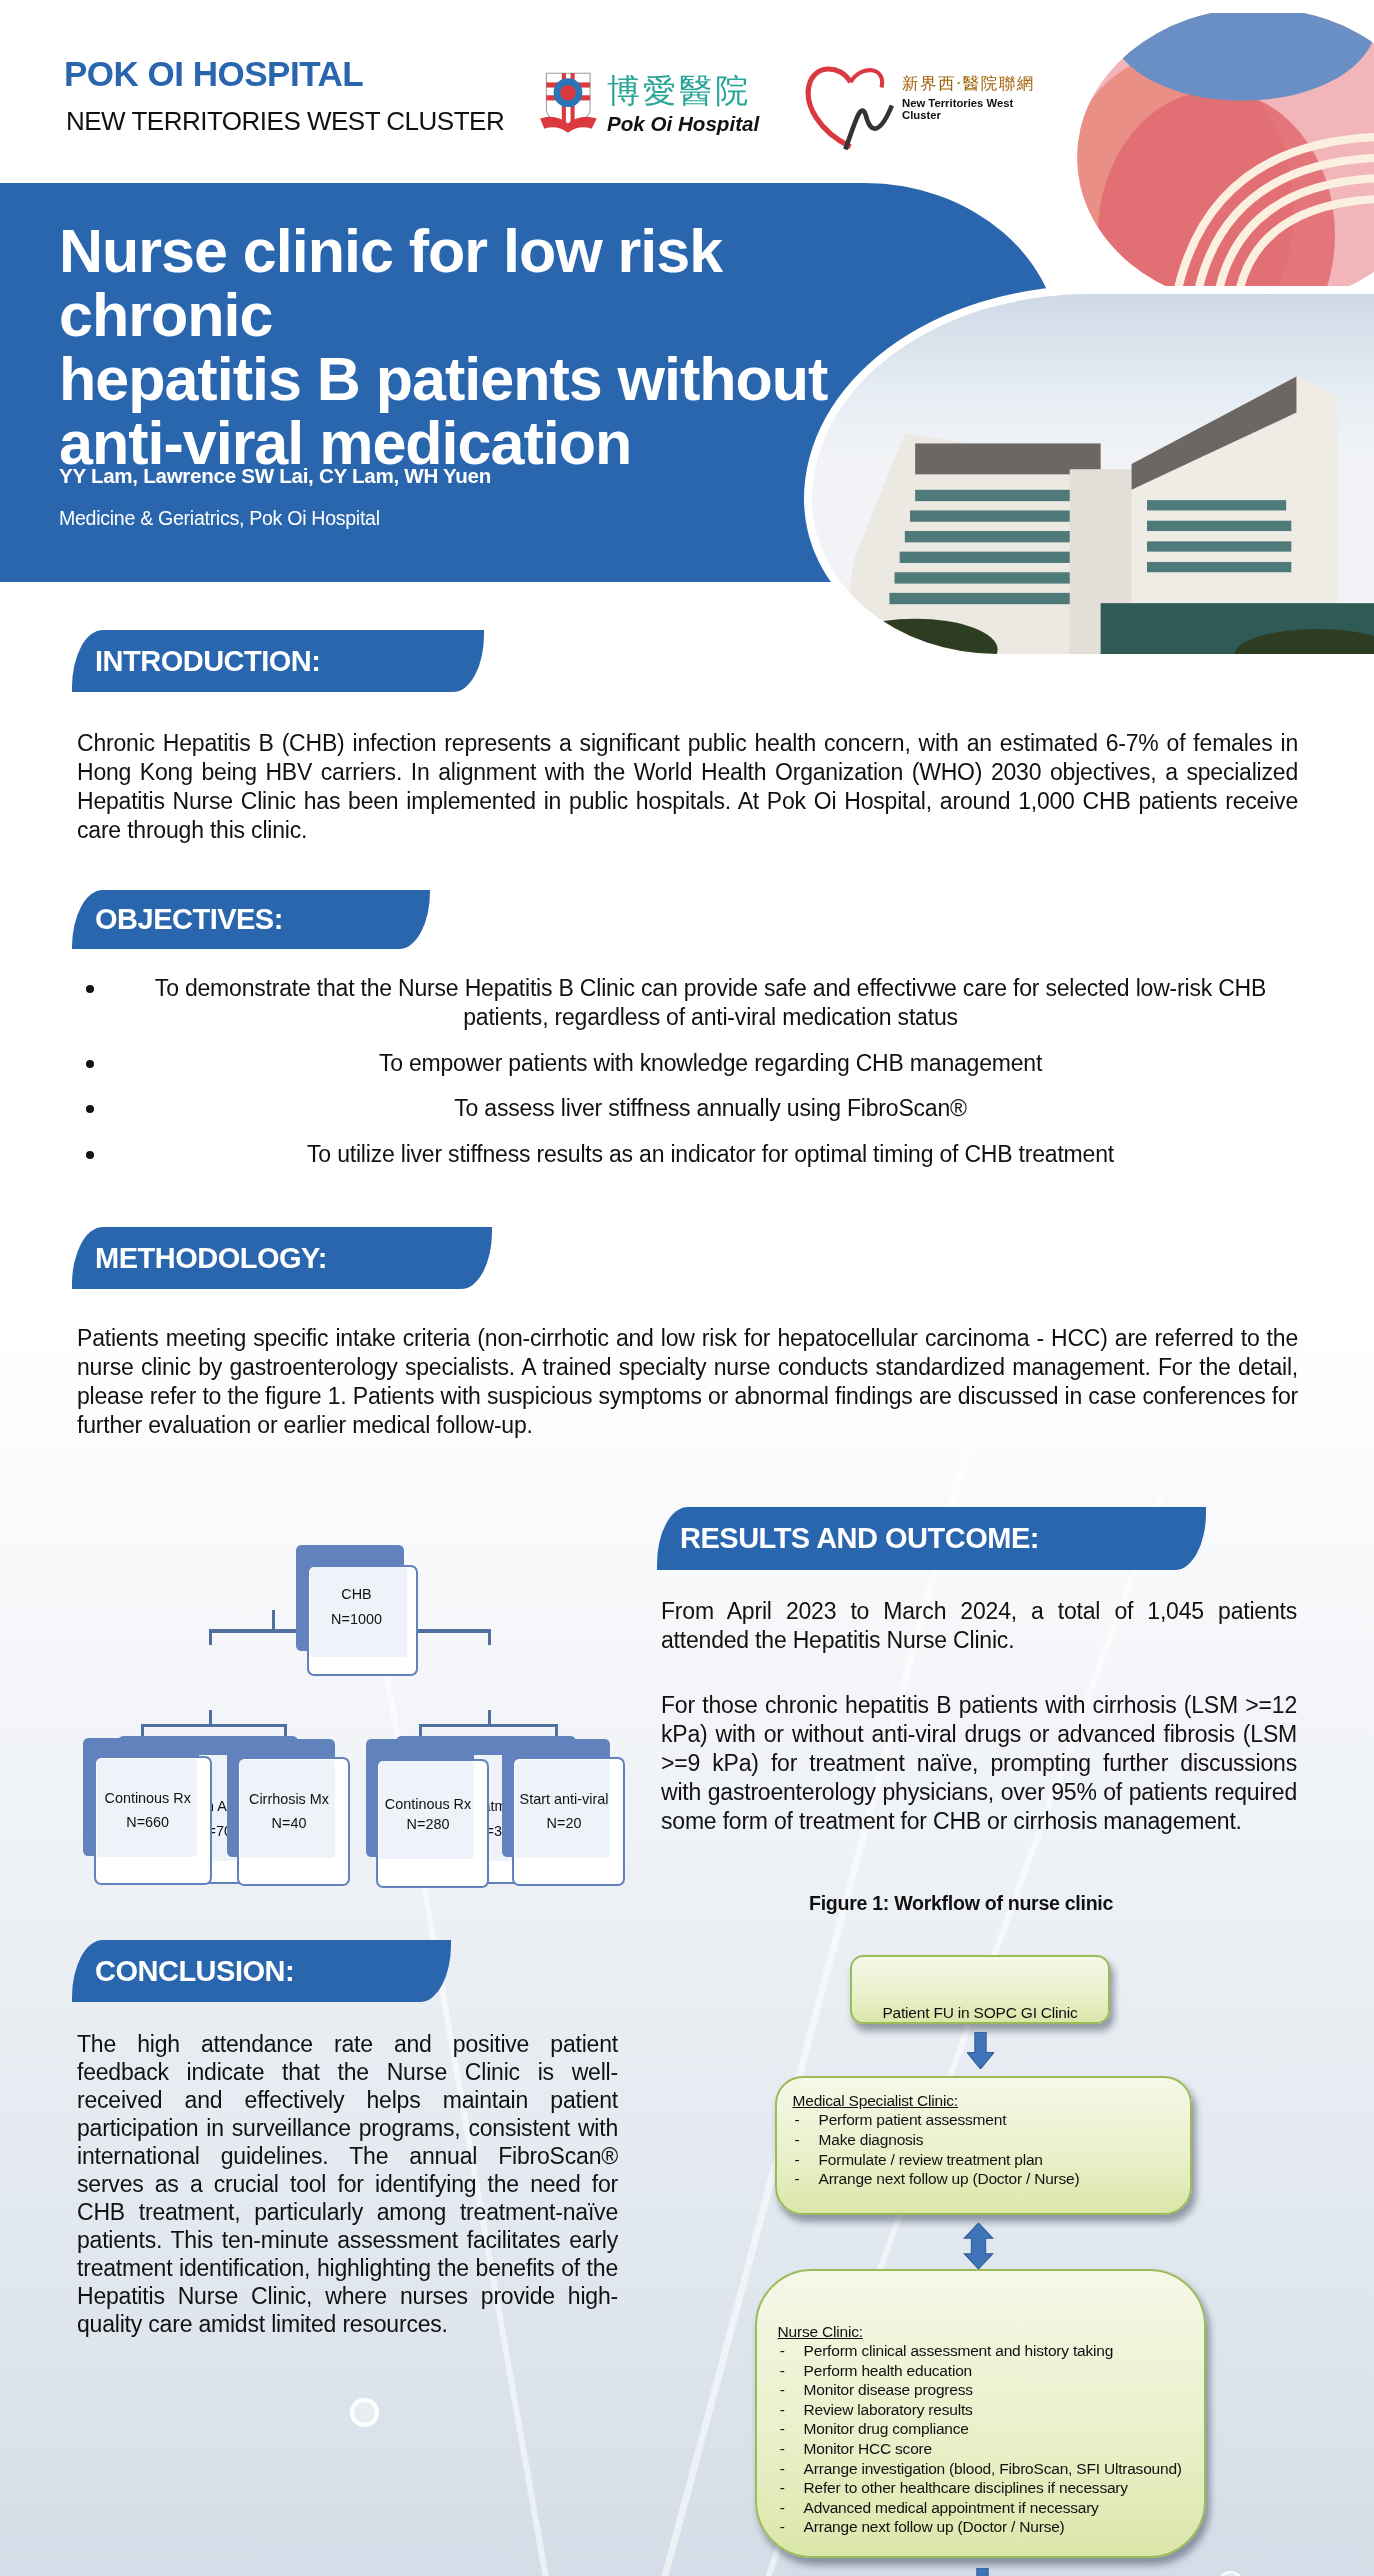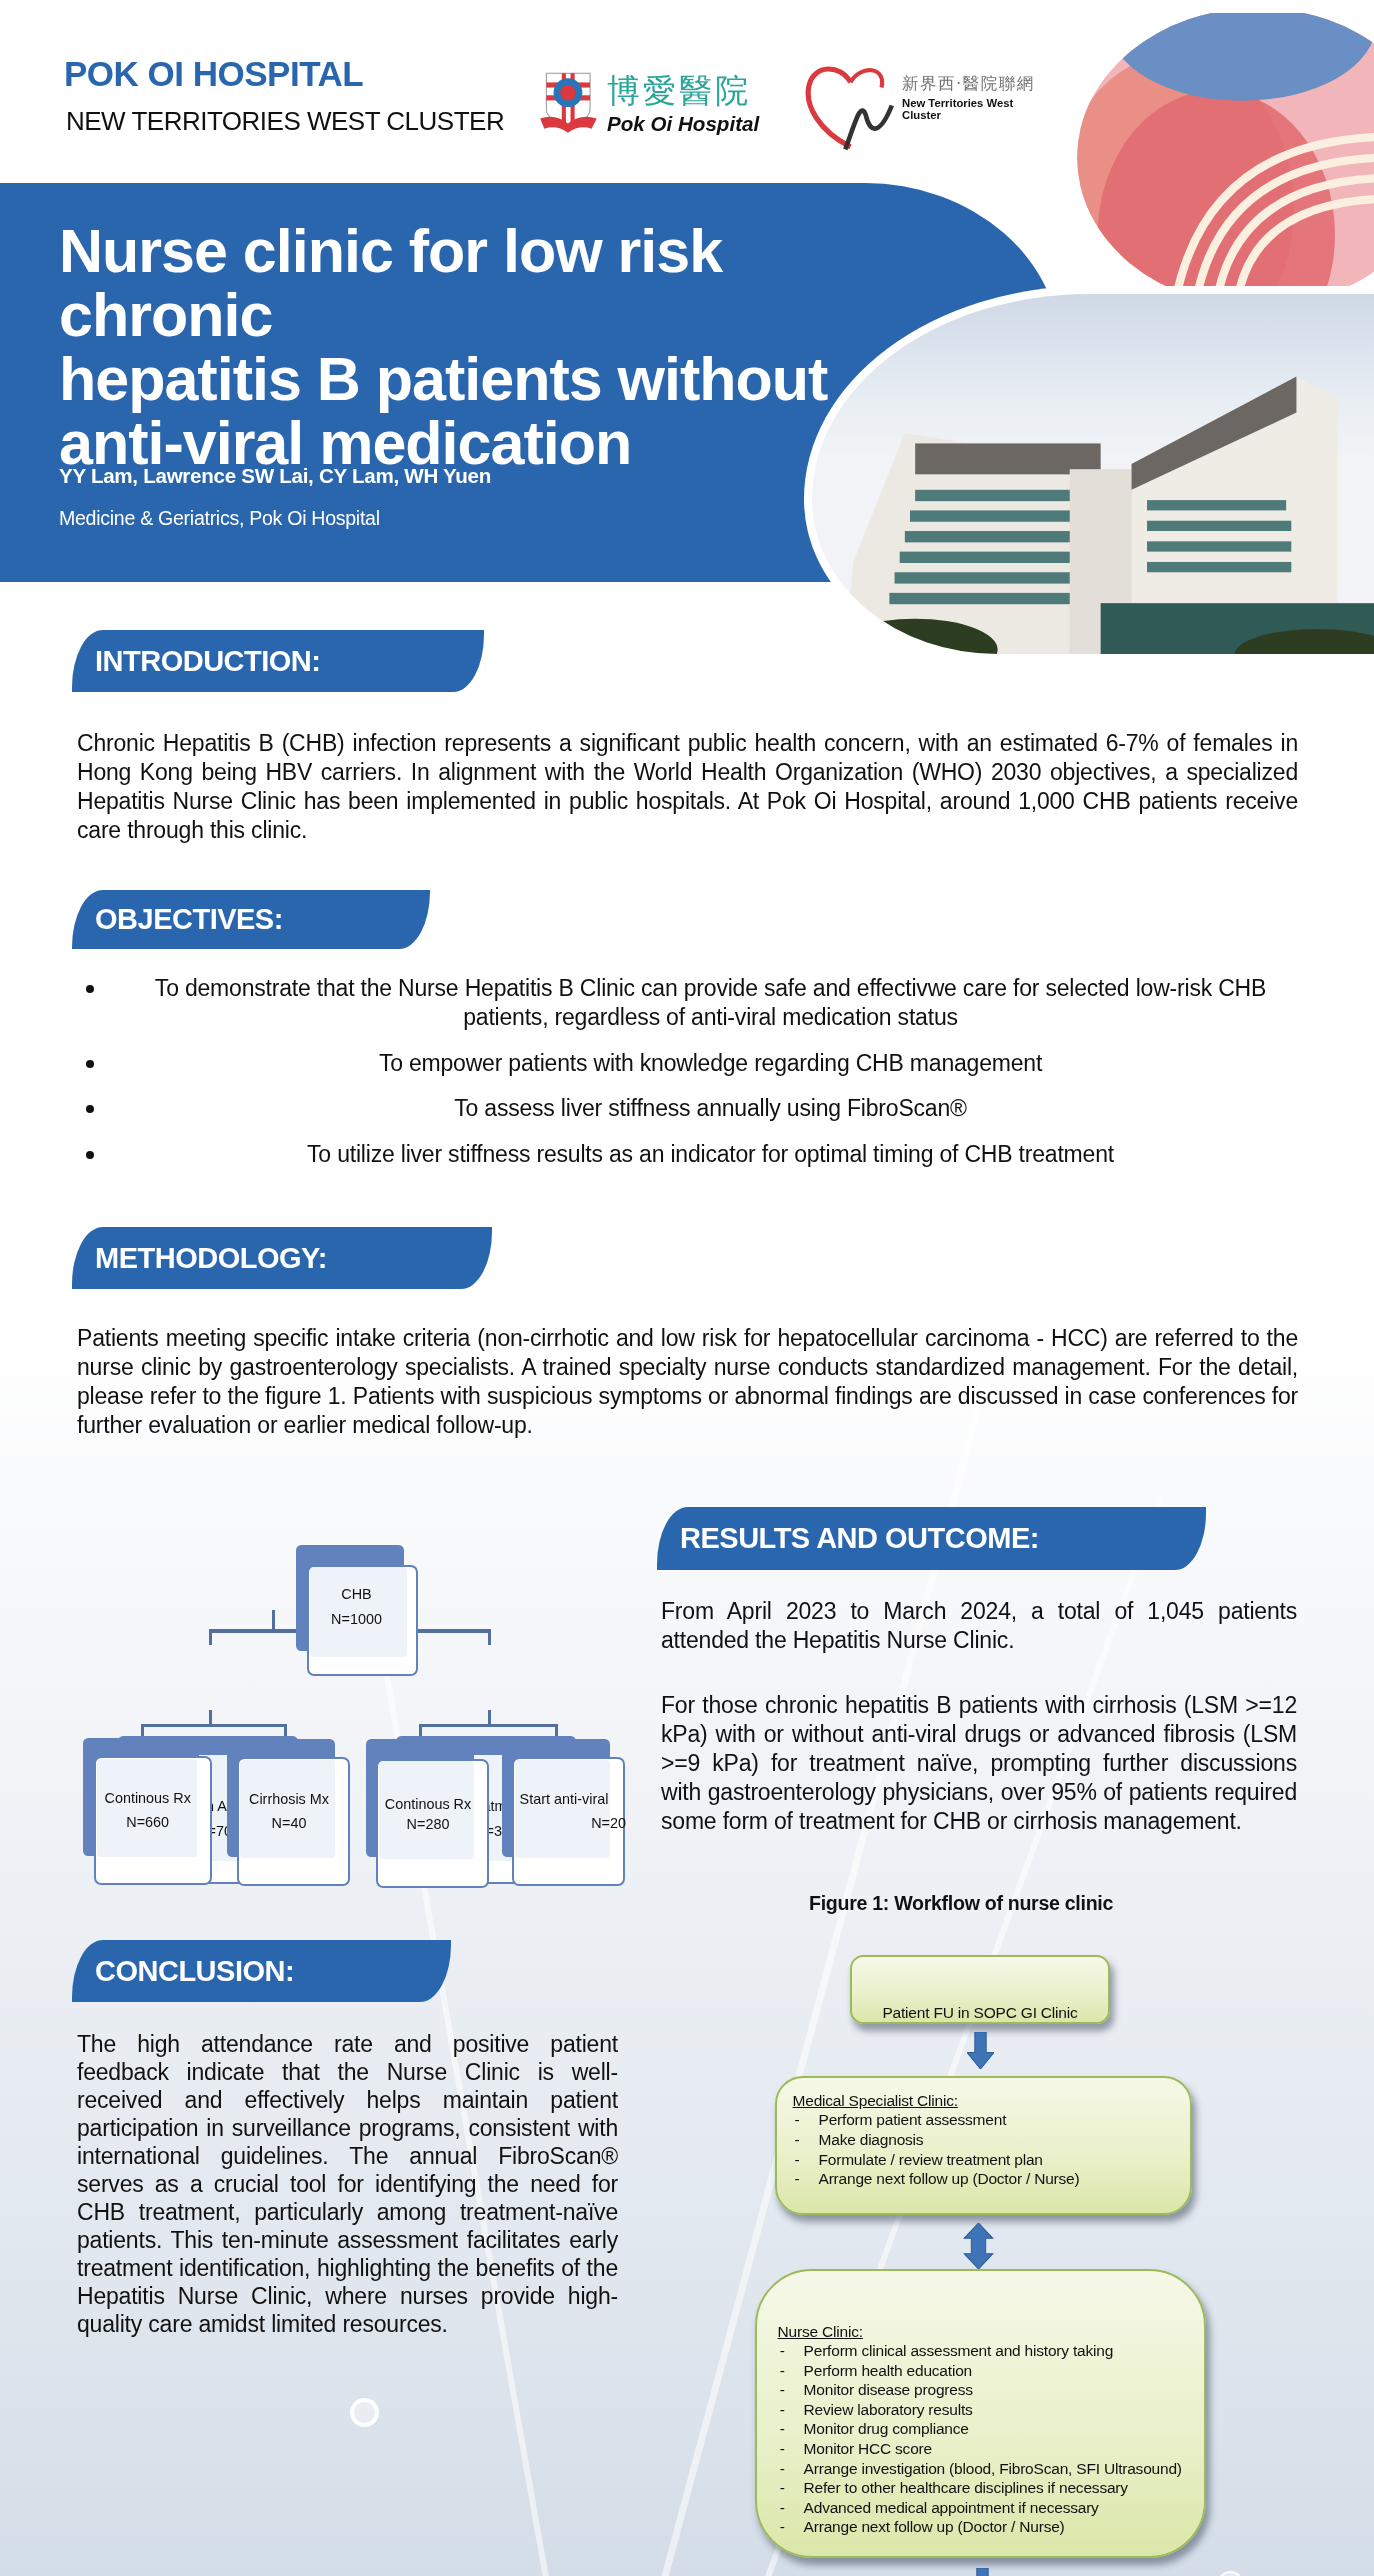--- a/index.html
+++ b/index.html
@@ -115,21 +115,21 @@
   <div class="abs" style="left:71px; top:2.1px; font-size:33px; color:#2aa698; letter-spacing:3.1px; font-family:'DejaVu Sans', sans-serif;">博愛醫院</div>
   <div class="abs" style="left:71px; top:45px; font-size:20.6px; font-weight:700; font-style:italic; color:#111;">Pok Oi Hospital</div>
 </div>
 
 <div class="abs logo-ntwc">
   <svg width="93" height="93" viewBox="0 0 180 180">
     <path d="M90 170 C 30 140, 0 90, 10 50 C 20 10, 70 10, 90 45" fill="none" stroke="#d9393f" stroke-width="10"></path>
     <path d="M90 45 C 110 10, 160 15, 150 55" fill="none" stroke="#d9393f" stroke-width="8"></path>
     <path d="M80 175 C 100 120, 110 80, 120 110 C 130 150, 150 140, 170 90" fill="none" stroke="#333" stroke-width="9"></path>
   </svg>
-  <div class="abs" style="left:98px; top:14.4px; font-size:16.5px; color:#737373; letter-spacing:1.5px; font-family:'DejaVu Sans', sans-serif;">新界西‧醫院聯網</div>
+  <div class="abs" style="left:98px; top:14.4px; font-size:16.5px; color:#a16207; letter-spacing:1.5px; font-family:'DejaVu Sans', sans-serif;">新界西‧醫院聯網</div>
   <div class="abs" style="left:98px; top:38px; font-size:11.3px; font-weight:700; color:#111;">New Territories West Cluster</div>
 </div>
 
 <div class="abs deco-circle">
   <svg width="330" height="289" viewBox="0 0 640 560">
     <defs>
         <clipPath id="cc">
           <ellipse cx="360" cy="280" rx="350" ry="290"></ellipse>
         </clipPath>
       </defs>
@@ -256,21 +256,21 @@
     <div class="front" style="left:10.3px; top:19.6px; width:113px; height:129px;"></div>
     <div class="inner" style="left:13px; top:22px; width:95px; height:98px;"></div>
     <div class="lbl" style="top:57px; width:124px;">Continous Rx</div>
     <div class="lbl" style="top:77px; width:124px;">N=280</div>
   </div>
   <div class="tnode" style="left:425px; top:204px;">
     <div class="back" style="left:0; top:0; width:108px; height:118px;"></div>
     <div class="front" style="left:10.3px; top:18px; width:113px; height:129px;"></div>
     <div class="inner" style="left:13px; top:20.6px; width:95px; height:98px;"></div>
     <div class="lbl" style="top:52px; width:124px;">Start anti-viral</div>
-    <div class="lbl" style="top:76px; width:124px;text-align:right;">N=20</div>
+    <div class="lbl" style="top:76px; width:124px;">N=20</div>
   </div>
 </div>
 
 <div class="tab" style="left:657px; top:1507px; width:549px; height:63px;">RESULTS AND OUTCOME:</div>
 <div class="body-text" style="left:661px; top:1597px; width:636px;">From April 2023 to March 2024, a total of 1,045 patients attended the Hepatitis Nurse Clinic.</div>
 <div class="body-text" style="left:661px; top:1691px; width:636px;">For those chronic hepatitis B patients with cirrhosis (LSM &gt;=12 kPa) with or without anti-viral drugs or advanced fibrosis (LSM &gt;=9 kPa) for treatment naïve, prompting further discussions with gastroenterology physicians, over 95% of patients required some form of treatment for CHB or cirrhosis management.</div>
 <div class="abs fig-cap">Figure 1: Workflow of nurse clinic</div>
 
 <div class="fbox" style="left:850px; top:1955px; width:260px; height:69px; display:flex; align-items:flex-end; justify-content:center; border-radius:13.4px;">
   <span>Patient FU in SOPC GI Clinic</span>

